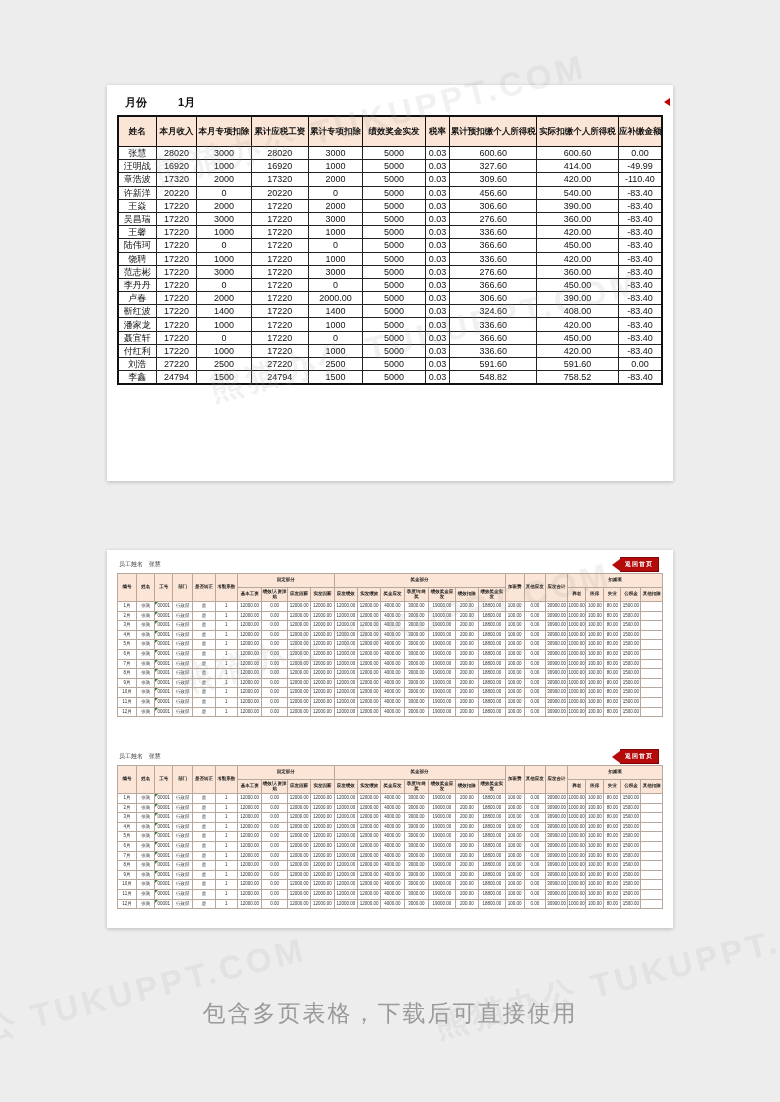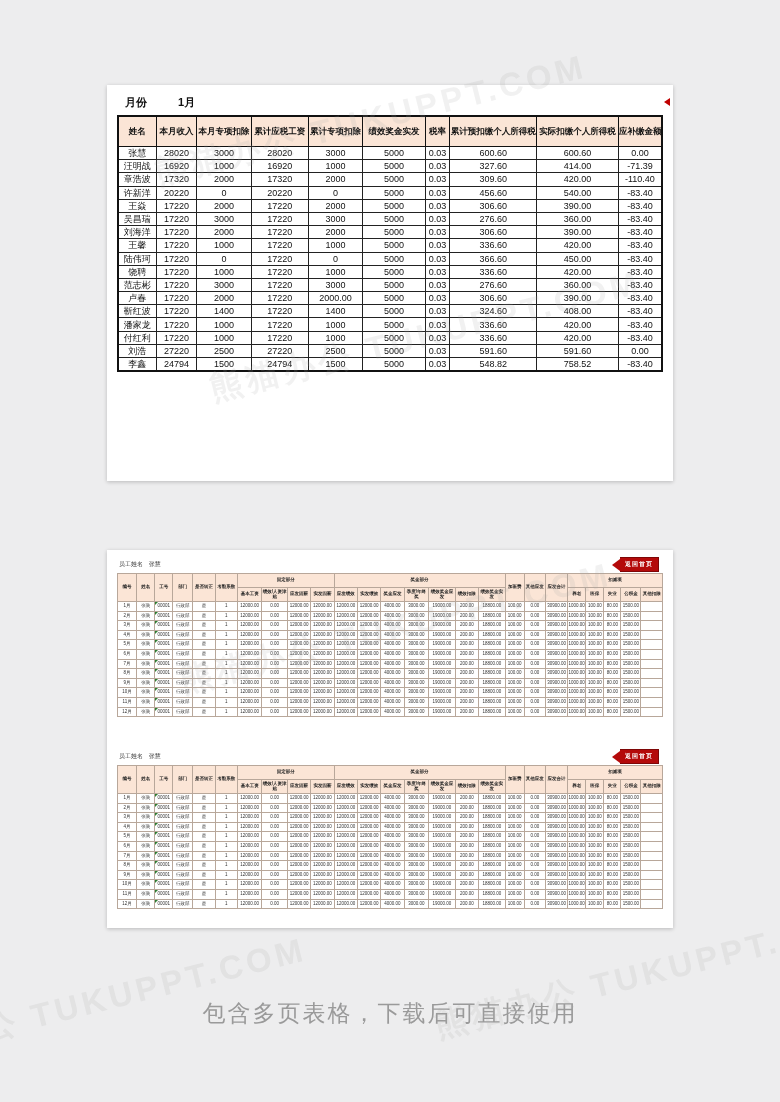--- a/index.html
+++ b/index.html
@@ -113,21 +113,21 @@
         <tr>
           <td>汪明战</td>
           <td>16920</td>
           <td>1000</td>
           <td>16920</td>
           <td>1000</td>
           <td>5000</td>
           <td>0.03</td>
           <td>327.60</td>
           <td>414.00</td>
-          <td>-71.39</td>
+          <td>-49.99</td>
         </tr>
         <tr>
           <td>章浩波</td>
           <td>17320</td>
           <td>2000</td>
           <td>17320</td>
           <td>2000</td>
           <td>5000</td>
           <td>0.03</td>
           <td>309.60</td>
@@ -164,113 +164,125 @@
           <td>3000</td>
           <td>17220</td>
           <td>3000</td>
           <td>5000</td>
           <td>0.03</td>
           <td>276.60</td>
           <td>360.00</td>
           <td>-83.40</td>
         </tr>
         <tr>
-          <td>刘海洋</td>
+          <td>王馨</td>
+          <td>17220</td>
+          <td>1000</td>
+          <td>17220</td>
+          <td>1000</td>
+          <td>5000</td>
+          <td>0.03</td>
+          <td>336.60</td>
+          <td>420.00</td>
+          <td>-83.40</td>
+        </tr>
+        <tr>
+          <td>陆伟珂</td>
+          <td>17220</td>
+          <td>0</td>
+          <td>17220</td>
+          <td>0</td>
+          <td>5000</td>
+          <td>0.03</td>
+          <td>366.60</td>
+          <td>450.00</td>
+          <td>-83.40</td>
+        </tr>
+        <tr>
+          <td>饶聘</td>
+          <td>17220</td>
+          <td>1000</td>
+          <td>17220</td>
+          <td>1000</td>
+          <td>5000</td>
+          <td>0.03</td>
+          <td>336.60</td>
+          <td>420.00</td>
+          <td>-83.40</td>
+        </tr>
+        <tr>
+          <td>范志彬</td>
+          <td>17220</td>
+          <td>3000</td>
+          <td>17220</td>
+          <td>3000</td>
+          <td>5000</td>
+          <td>0.03</td>
+          <td>276.60</td>
+          <td>360.00</td>
+          <td>-83.40</td>
+        </tr>
+        <tr>
+          <td>李丹丹</td>
+          <td>17220</td>
+          <td>0</td>
+          <td>17220</td>
+          <td>0</td>
+          <td>5000</td>
+          <td>0.03</td>
+          <td>366.60</td>
+          <td>450.00</td>
+          <td>-83.40</td>
+        </tr>
+        <tr>
+          <td>卢春</td>
           <td>17220</td>
           <td>2000</td>
           <td>17220</td>
-          <td>2000</td>
+          <td>2000.00</td>
           <td>5000</td>
           <td>0.03</td>
           <td>306.60</td>
           <td>390.00</td>
           <td>-83.40</td>
         </tr>
         <tr>
-          <td>王馨</td>
+          <td>靳红波</td>
+          <td>17220</td>
+          <td>1400</td>
+          <td>17220</td>
+          <td>1400</td>
+          <td>5000</td>
+          <td>0.03</td>
+          <td>324.60</td>
+          <td>408.00</td>
+          <td>-83.40</td>
+        </tr>
+        <tr>
+          <td>潘家龙</td>
           <td>17220</td>
           <td>1000</td>
           <td>17220</td>
           <td>1000</td>
           <td>5000</td>
           <td>0.03</td>
           <td>336.60</td>
           <td>420.00</td>
           <td>-83.40</td>
         </tr>
         <tr>
-          <td>陆伟珂</td>
+          <td>聂宜轩</td>
           <td>17220</td>
           <td>0</td>
           <td>17220</td>
           <td>0</td>
           <td>5000</td>
           <td>0.03</td>
           <td>366.60</td>
           <td>450.00</td>
-          <td>-83.40</td>
-        </tr>
-        <tr>
-          <td>饶聘</td>
-          <td>17220</td>
-          <td>1000</td>
-          <td>17220</td>
-          <td>1000</td>
-          <td>5000</td>
-          <td>0.03</td>
-          <td>336.60</td>
-          <td>420.00</td>
-          <td>-83.40</td>
-        </tr>
-        <tr>
-          <td>范志彬</td>
-          <td>17220</td>
-          <td>3000</td>
-          <td>17220</td>
-          <td>3000</td>
-          <td>5000</td>
-          <td>0.03</td>
-          <td>276.60</td>
-          <td>360.00</td>
-          <td>-83.40</td>
-        </tr>
-        <tr>
-          <td>卢春</td>
-          <td>17220</td>
-          <td>2000</td>
-          <td>17220</td>
-          <td>2000.00</td>
-          <td>5000</td>
-          <td>0.03</td>
-          <td>306.60</td>
-          <td>390.00</td>
-          <td>-83.40</td>
-        </tr>
-        <tr>
-          <td>靳红波</td>
-          <td>17220</td>
-          <td>1400</td>
-          <td>17220</td>
-          <td>1400</td>
-          <td>5000</td>
-          <td>0.03</td>
-          <td>324.60</td>
-          <td>408.00</td>
-          <td>-83.40</td>
-        </tr>
-        <tr>
-          <td>潘家龙</td>
-          <td>17220</td>
-          <td>1000</td>
-          <td>17220</td>
-          <td>1000</td>
-          <td>5000</td>
-          <td>0.03</td>
-          <td>336.60</td>
-          <td>420.00</td>
           <td>-83.40</td>
         </tr>
         <tr>
           <td>付红利</td>
           <td>17220</td>
           <td>1000</td>
           <td>17220</td>
           <td>1000</td>
           <td>5000</td>
           <td>0.03</td>

